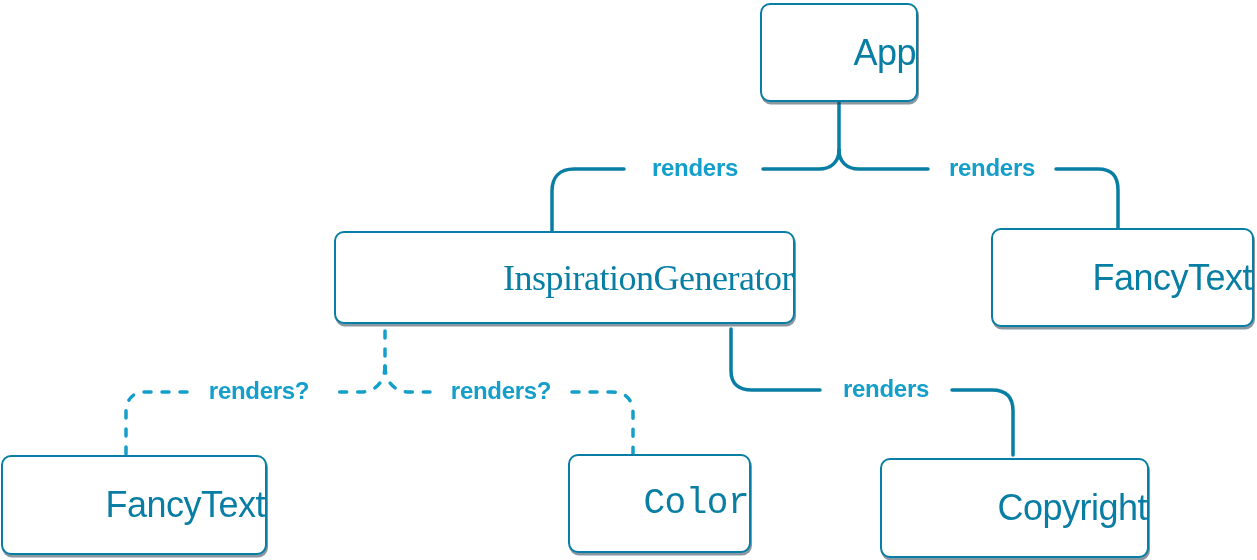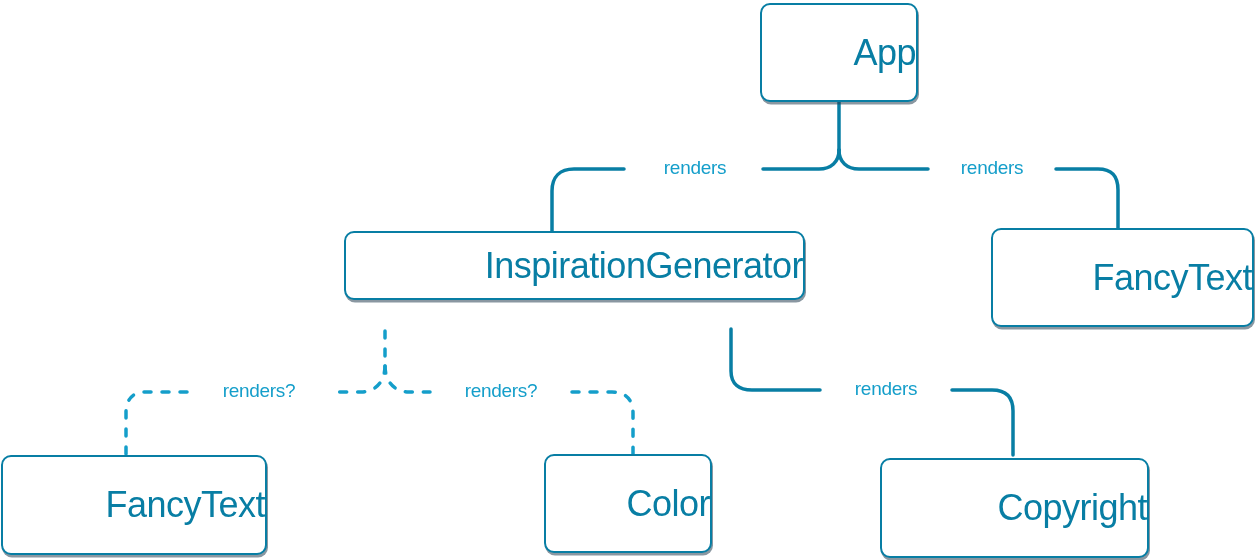--- a/index.html
+++ b/index.html
@@ -46,31 +46,31 @@
     justify-content: flex-end;
   }
   .node-label {
     color: var(--node-text, #087ea4);
     font-size: 36px;
     font-weight: 500;
     letter-spacing: -0.5px;
     white-space: nowrap;
   }
   #node-app            { left: 760px; top: 3px;   width: 158px; height: 99px;  }
-  #node-inspiration    { left: 344px; top: 231px; width: 461px; height: 69px;  }
+  #node-inspiration    { left: 334px; top: 231px; width: 461px; height: 93px; font-family: Liberation Serif, serif;  }
   #node-fancy-right    { left: 991px; top: 228px; width: 263px; height: 99px;  }
   #node-fancy-left     { left: 1px;   top: 455px; width: 266px; height: 100px; }
-  #node-color          { left: 544px; top: 454px; width: 168px; height: 99px;  }
+  #node-color          { left: 568px; top: 454px; width: 183px; height: 99px; font-family: Liberation Mono, monospace;  }
   #node-copyright      { left: 880px; top: 458px; width: 269px; height: 100px; }
   .edge-label {
     position: absolute;
     transform: translate(-50%, -50%);
     color: var(--edge-label, #149eca);
-    font-size: 19px;
-    font-weight: 400;
+    font-size: 24px;
+    font-weight: 700;
     letter-spacing: -0.3px;
     white-space: nowrap;
   }
   #label-app-inspiration   { left: 695px;  top: 168px; }
   #label-app-fancy         { left: 992px;  top: 168px; }
   #label-insp-copyright    { left: 886px;  top: 389px; }
   #label-insp-fancy        { left: 259px;  top: 391px; }
   #label-insp-color        { left: 501px;  top: 391px; }
 </style>
 </head>

